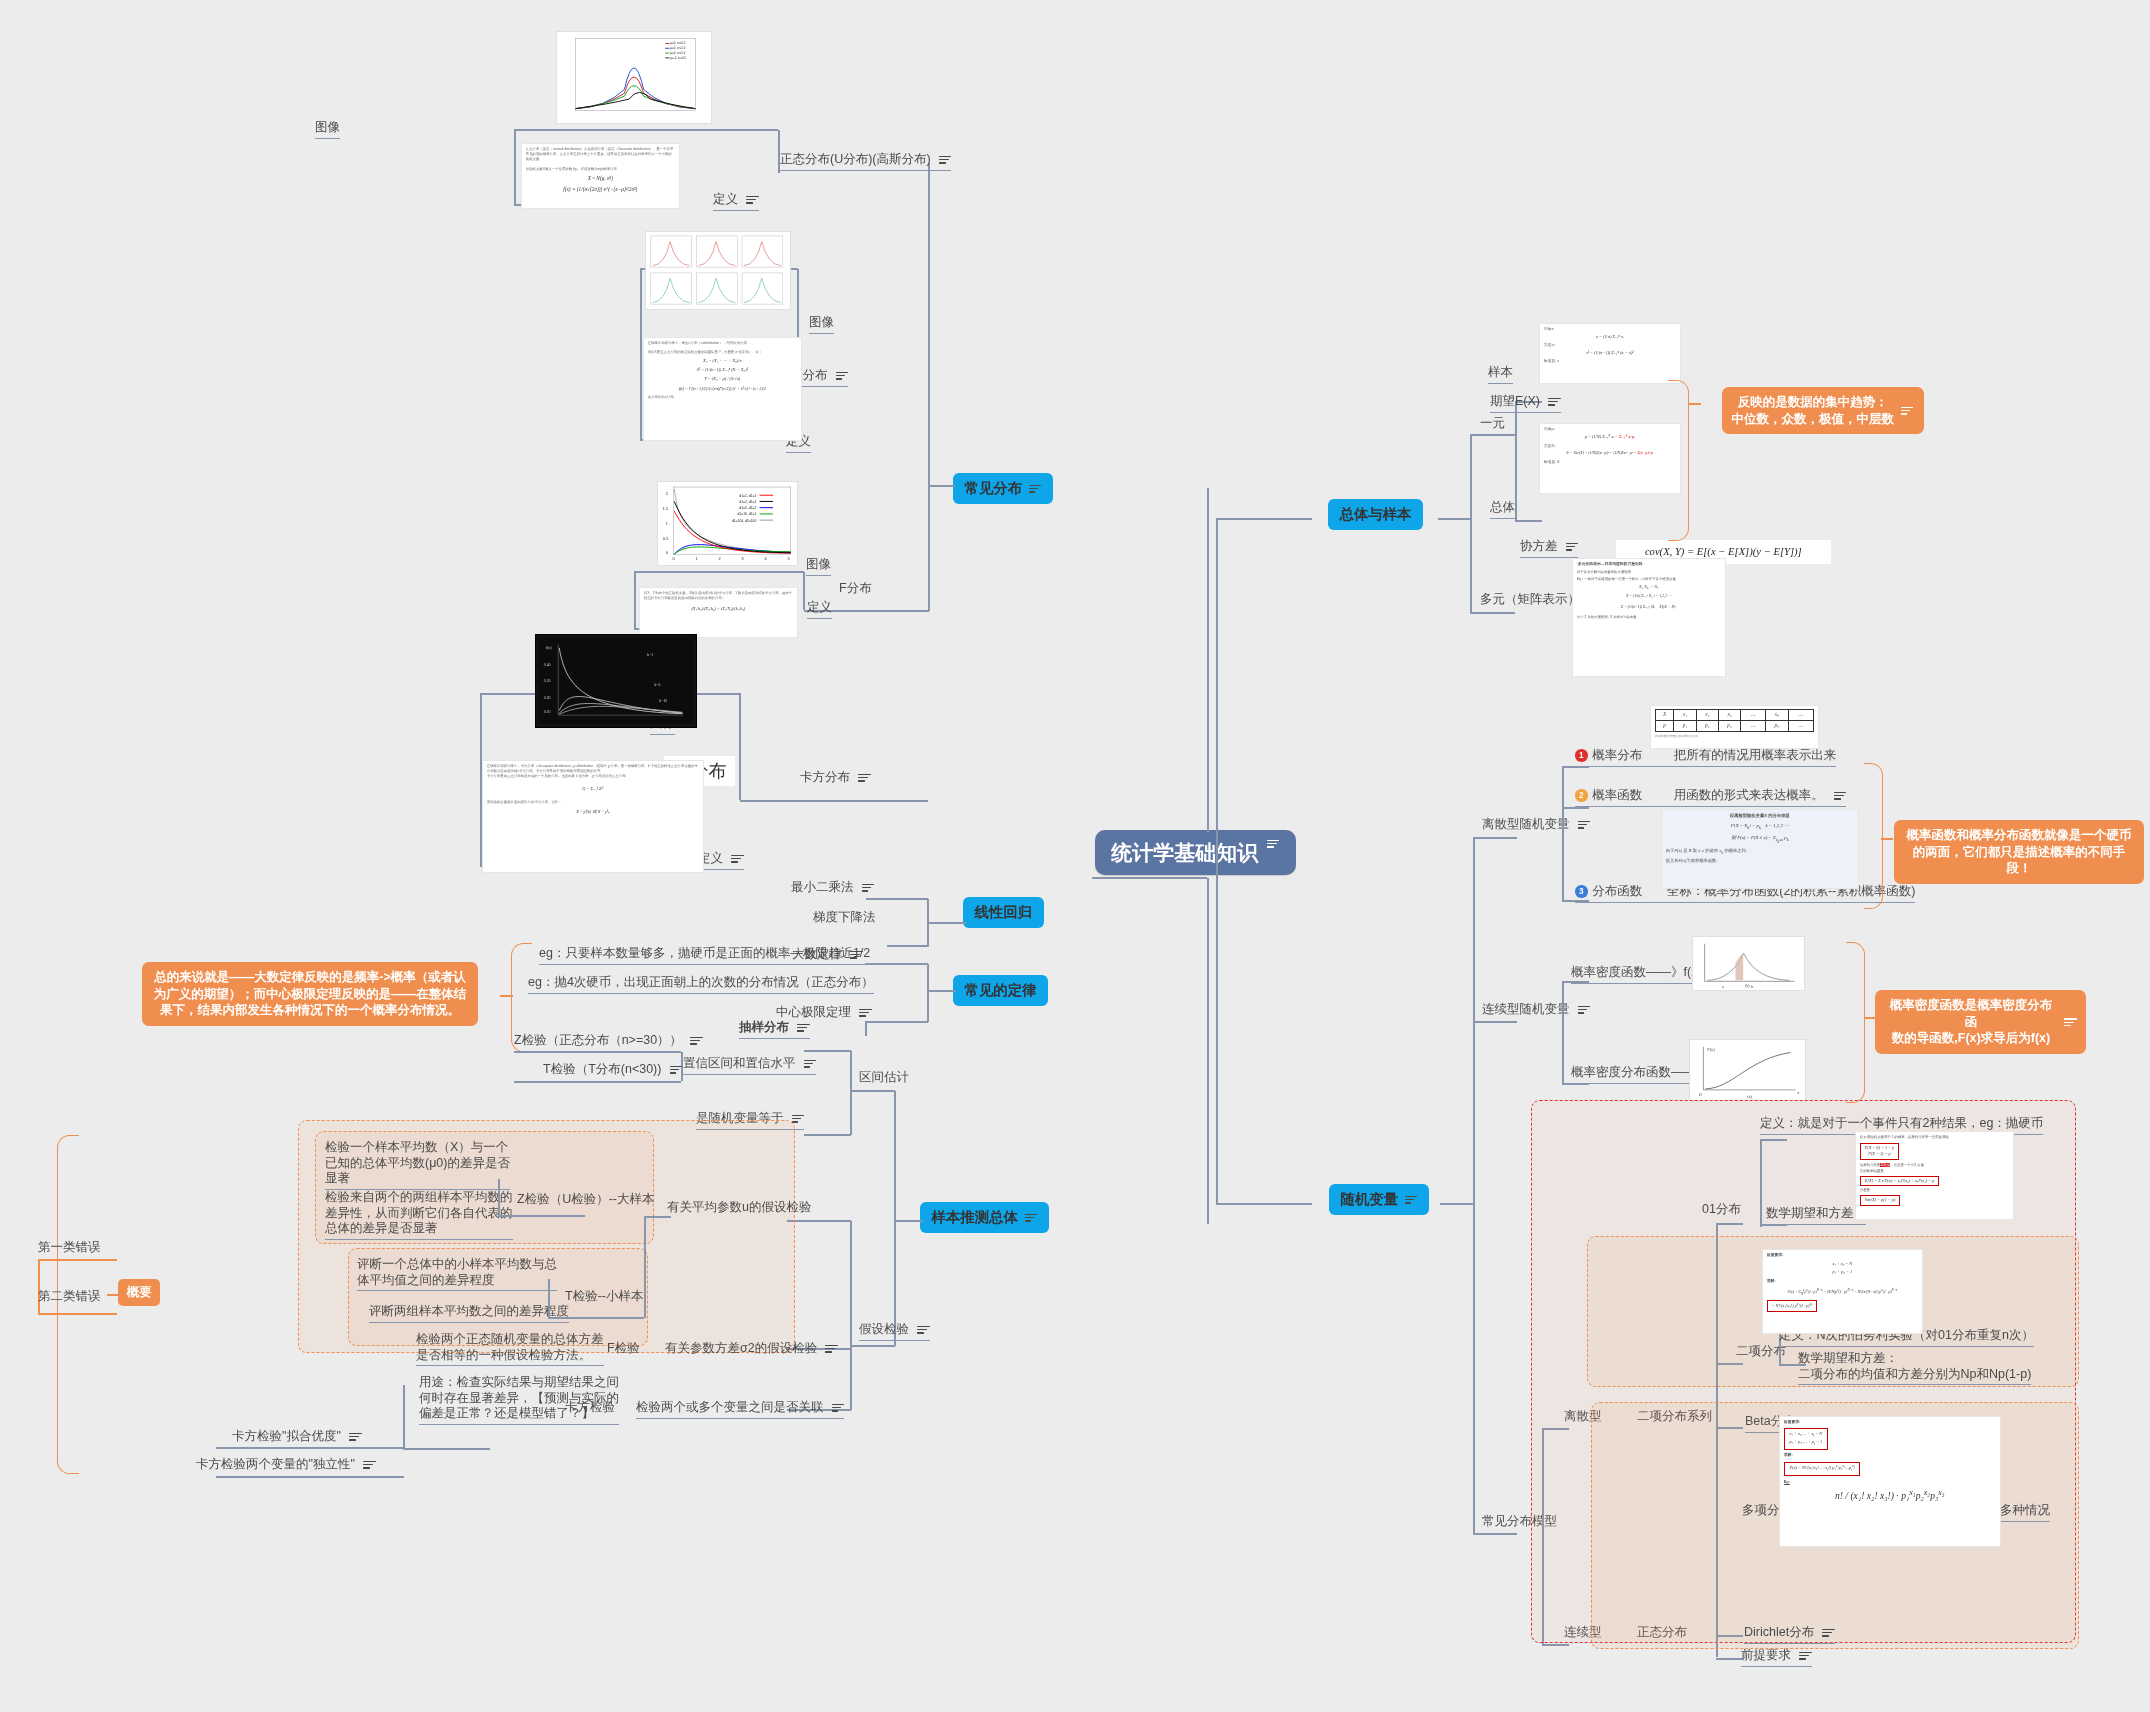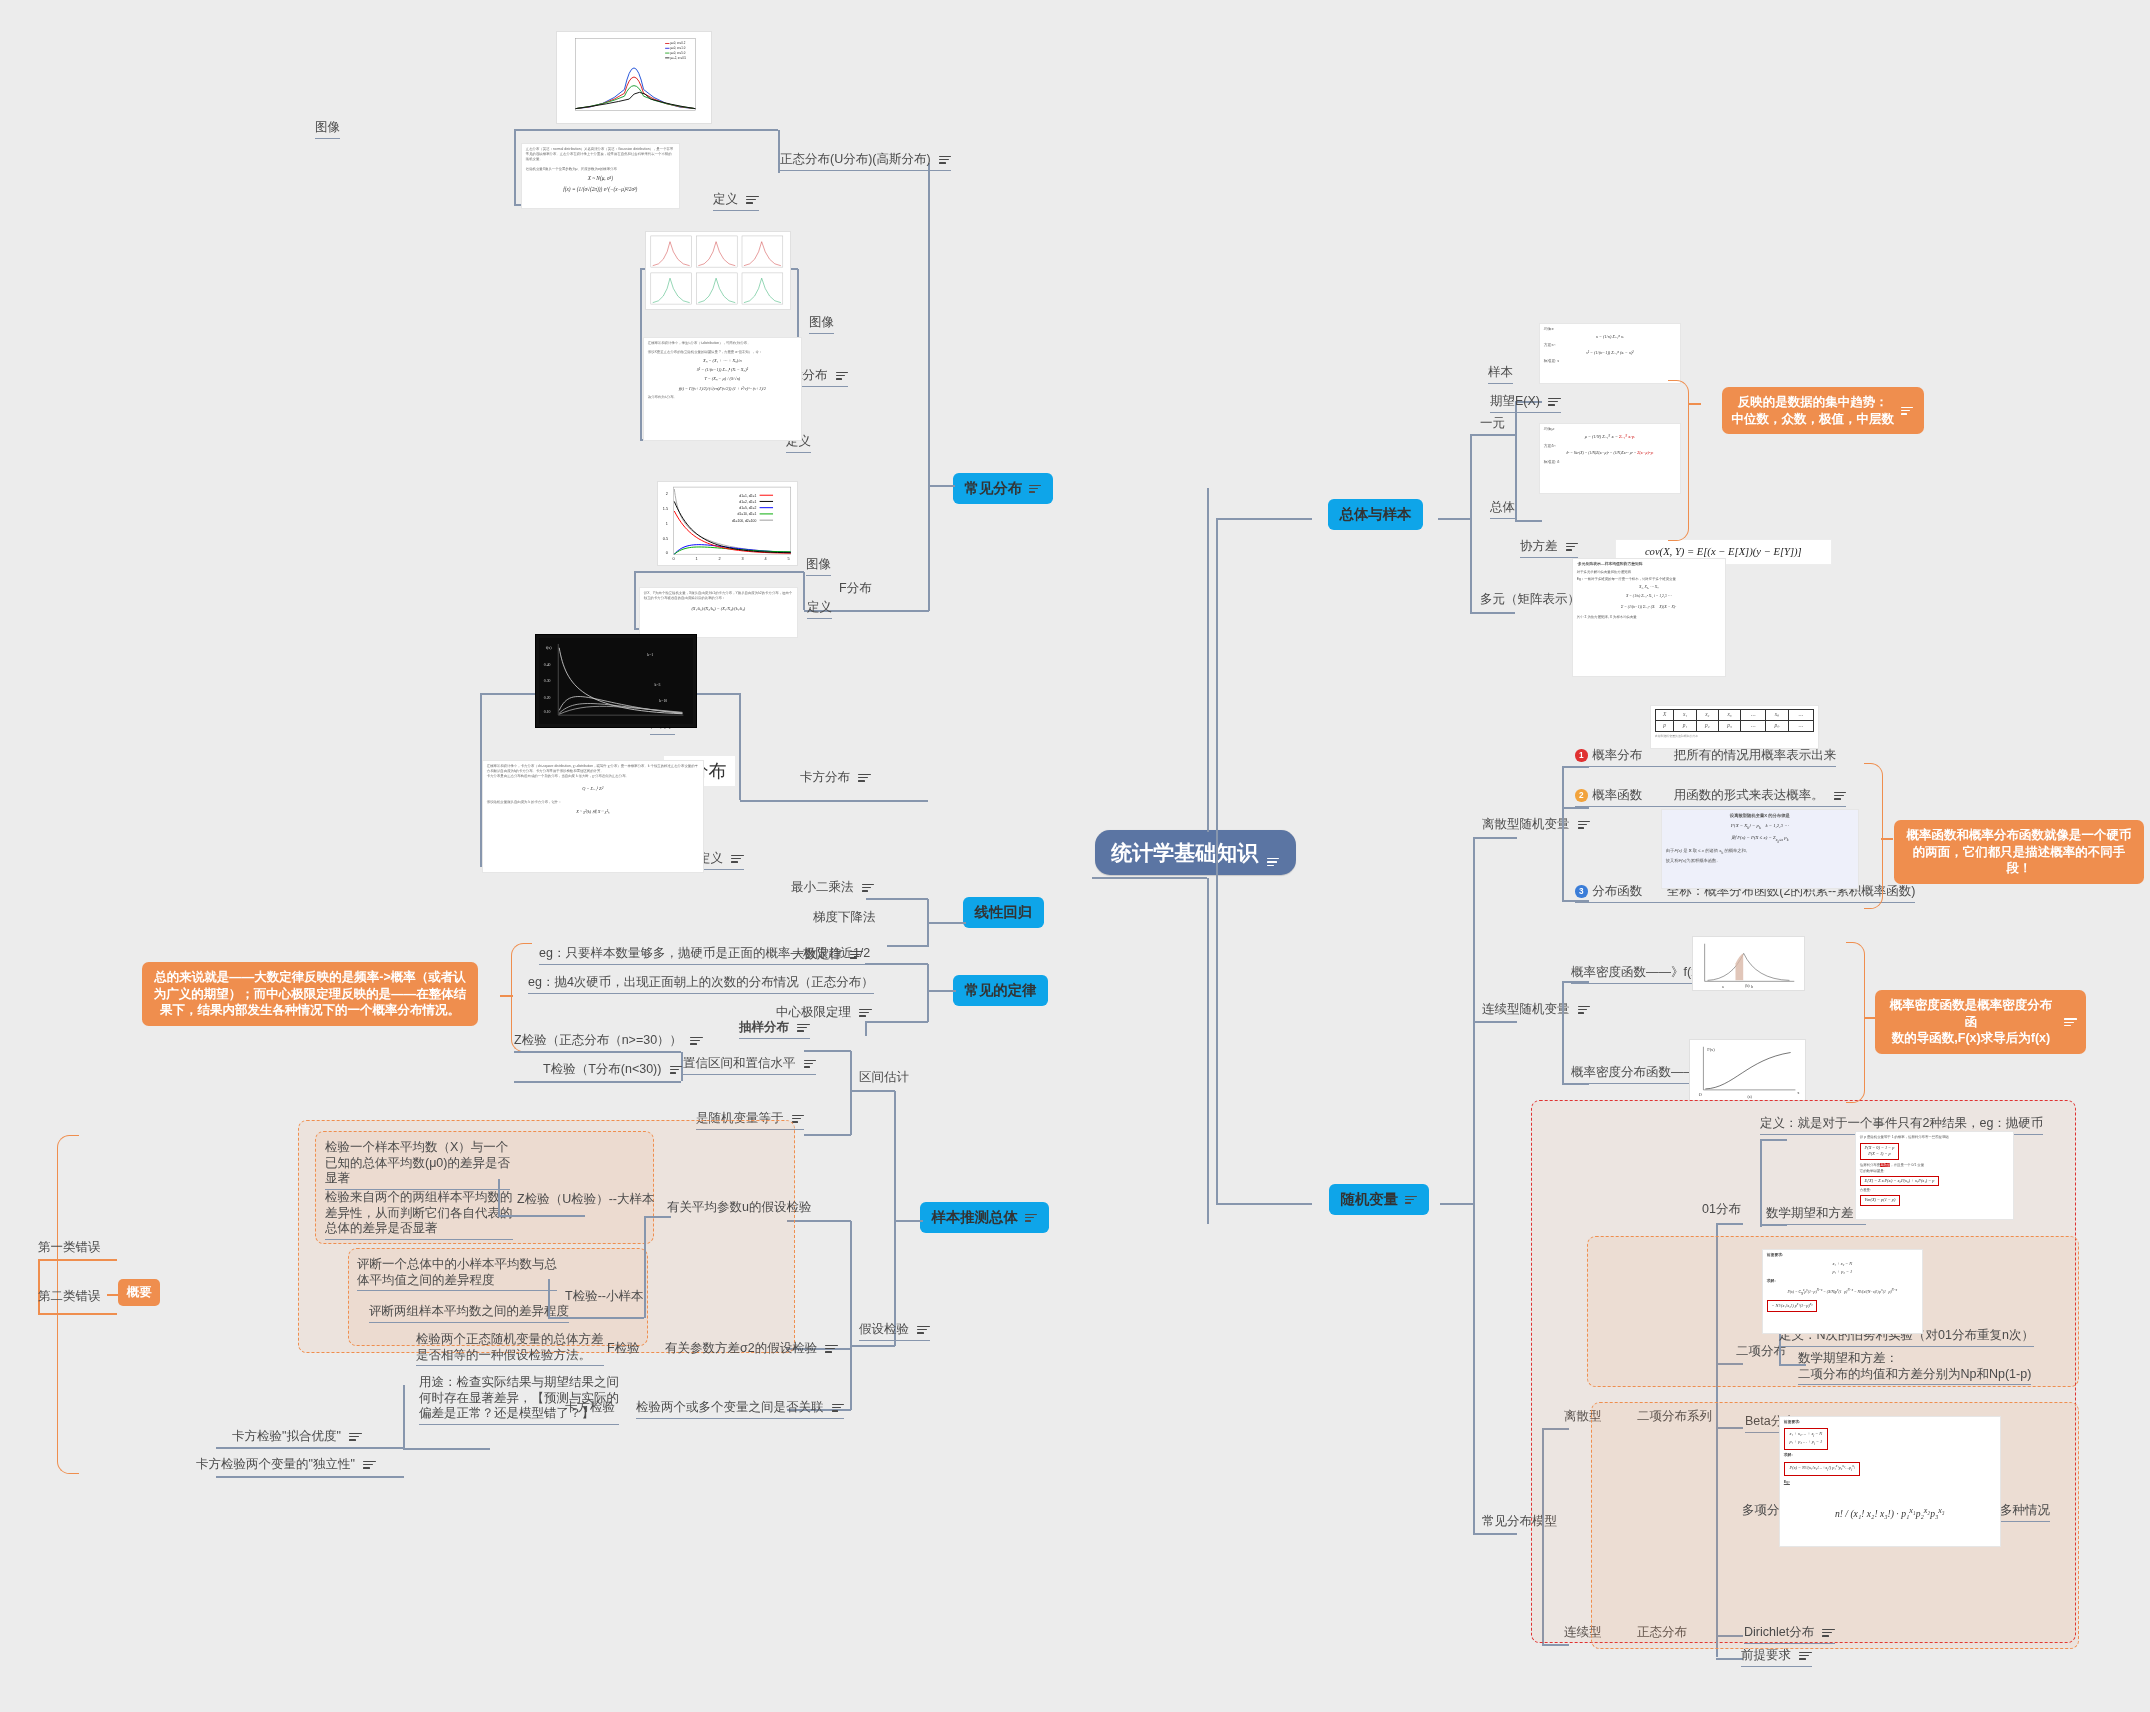--- a/index.html
+++ b/index.html
@@ -3,22 +3,22 @@
 <meta charset="utf-8">
 <style>
   html,body{margin:0;padding:0;background:#ececec;}
   body{font-family:"Liberation Sans","DejaVu Sans",sans-serif;}
   #canvas{position:relative;width:2151px;height:1712px;background:#ececec;overflow:hidden;}
 
   .lbl{position:absolute;color:#4a4a4a;white-space:nowrap;font-size:12.5px;line-height:1.25;}
   .lbl.multi{white-space:pre-line;}
   .under{border-bottom:1.9px solid #8796ad;padding-bottom:1.9px;}
 
-  .root-node{position:absolute;background:#5b75a3;color:#fff;border-radius:15px;
-      font-size:21px;font-weight:bold;padding:8.7px 16.3px;display:flex;align-items:flex-end;gap:8.7px;
+  .root-node{position:absolute;background:#5b75a3;color:#fff;border-radius:10px;
+      font-size:21px;font-weight:bold;padding:8.7px 16.3px;display:flex;align-items:flex-start;gap:8.7px;
       box-shadow:0 0.5px 1px rgba(0,0,0,.15);}
   .l1-node{position:absolute;background:#0ea5e9;color:#333;border-radius:5.8px;
       font-size:14.4px;font-weight:bold;padding:5.8px 11.5px;display:flex;align-items:center;gap:6.7px;}
   .orange-node{position:absolute;background:#ef8e4e;color:#fff;border-radius:6.7px;
       font-size:12.5px;font-weight:bold;text-align:center;padding:6.7px 9.6px;line-height:1.35;
       display:flex;align-items:center;gap:6.7px;white-space:pre-line;}
   .orange-pill{position:absolute;background:#ef8e4e;color:#fff;border-radius:5px;
       font-size:12.5px;font-weight:bold;padding:4.8px 8.7px;}
 
   
@@ -680,21 +680,21 @@
 
   <div class="dash-o" style="left:1591px;top:1402px;width:486px;height:245px;"></div>
   <div class="lbl" style="left:1742px;top:1503px;">多项分布</div>
   <div class="lbl under" style="left:1818px;top:1503px;">定义：由二项分布的2种情况变为多种情况</div>
   <div class="docimg" style="left:1779px;top:1416px;width:212px;height:123px;">
     <div style="font-size:3.8px;font-weight:bold;">前提要求:</div>
     <div class="f" style="margin-top:2.9px;border:0.5px solid #c00;display:inline-block;padding:1.4px 4.8px;">x₁ + x₂ … + x<sub>i</sub> = N<br>p₁ + p₂ … + p<sub>i</sub> = 1</div>
     <div style="font-size:3.8px;font-weight:bold;margin-top:3.8px;">求解:</div>
     <div class="f" style="margin-top:2.9px;border:0.5px solid #c00;display:inline-block;padding:1.4px 4.8px;font-size:4.3px;">P(x) = N!/(x₁!x₂!…+x<sub>i</sub>!) p₁<sup>x₁</sup>p₂<sup>x₂</sup>…p<sub>i</sub><sup>x<sub>i</sub></sup></div>
     <div style="font-size:3.8px;font-weight:bold;margin-top:3.8px;text-decoration:underline;">Eg:</div>
-    <div class="f" style="margin-top:19px;font-size:9.6px;">n! / (x₁! x₂! x₃!) · p₁<sup>x₁</sup>p₂<sup>x₂</sup>p₃<sup>x₃</sup></div>
+    <div class="f" style="margin-top:1px;font-size:9.6px;">n! / (x₁! x₂! x₃!) · p₁<sup>x₁</sup>p₂<sup>x₂</sup>p₃<sup>x₃</sup></div>
   </div>
   <div class="lbl under" style="left:1744px;top:1625px;">
     <span>Dirichlet分布</span>
     <span class="menu-ico dark" style="vertical-align:-1.4px;margin-left:4.8px;"><i></i><i></i><i></i></span>
   </div>
   <div class="lbl under" style="left:1741px;top:1648px;">
     <span>前提要求</span>
     <span class="menu-ico dark" style="vertical-align:-1.4px;margin-left:4.8px;"><i></i><i></i><i></i></span>
   </div>
 

